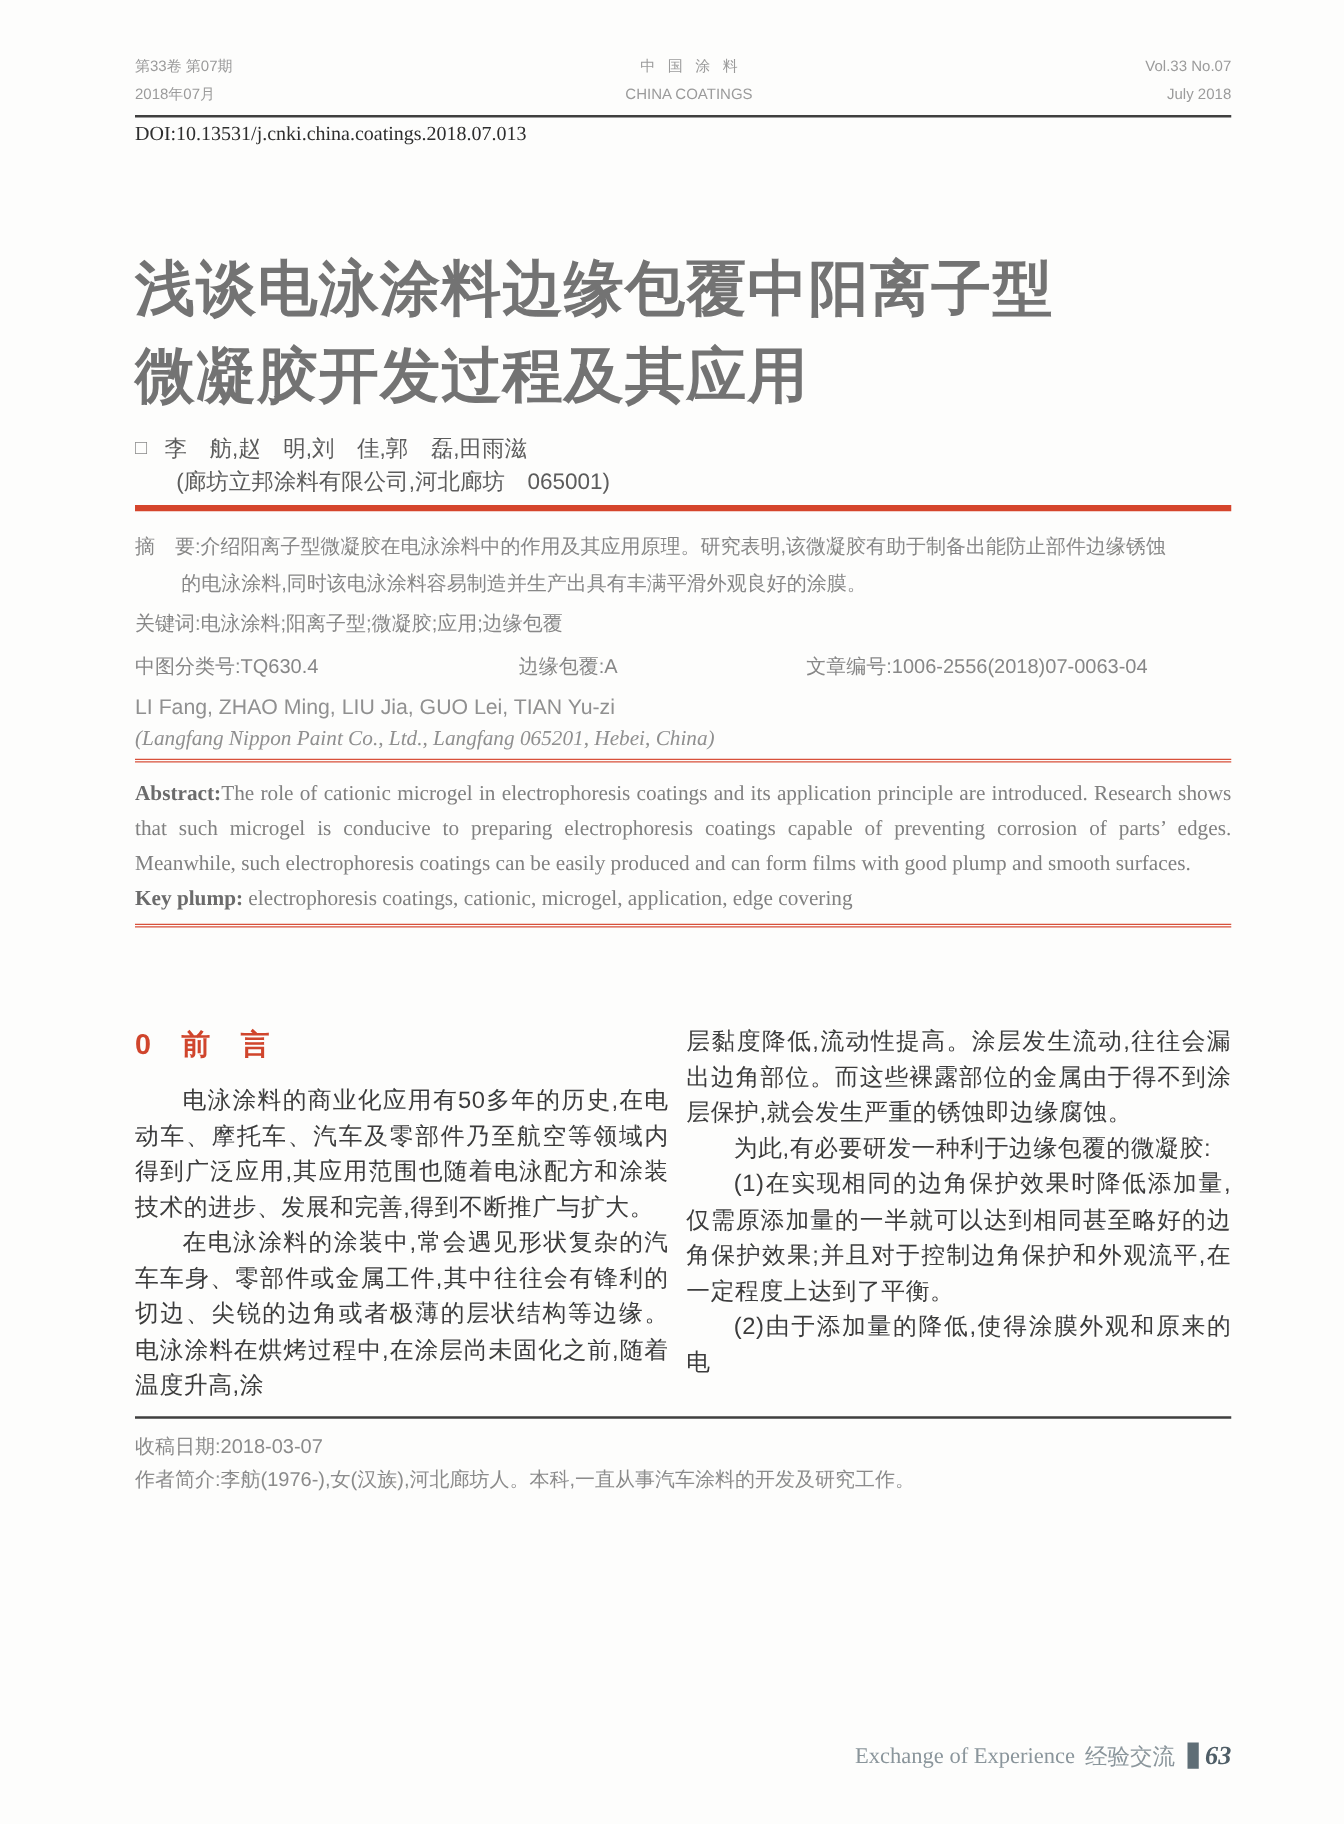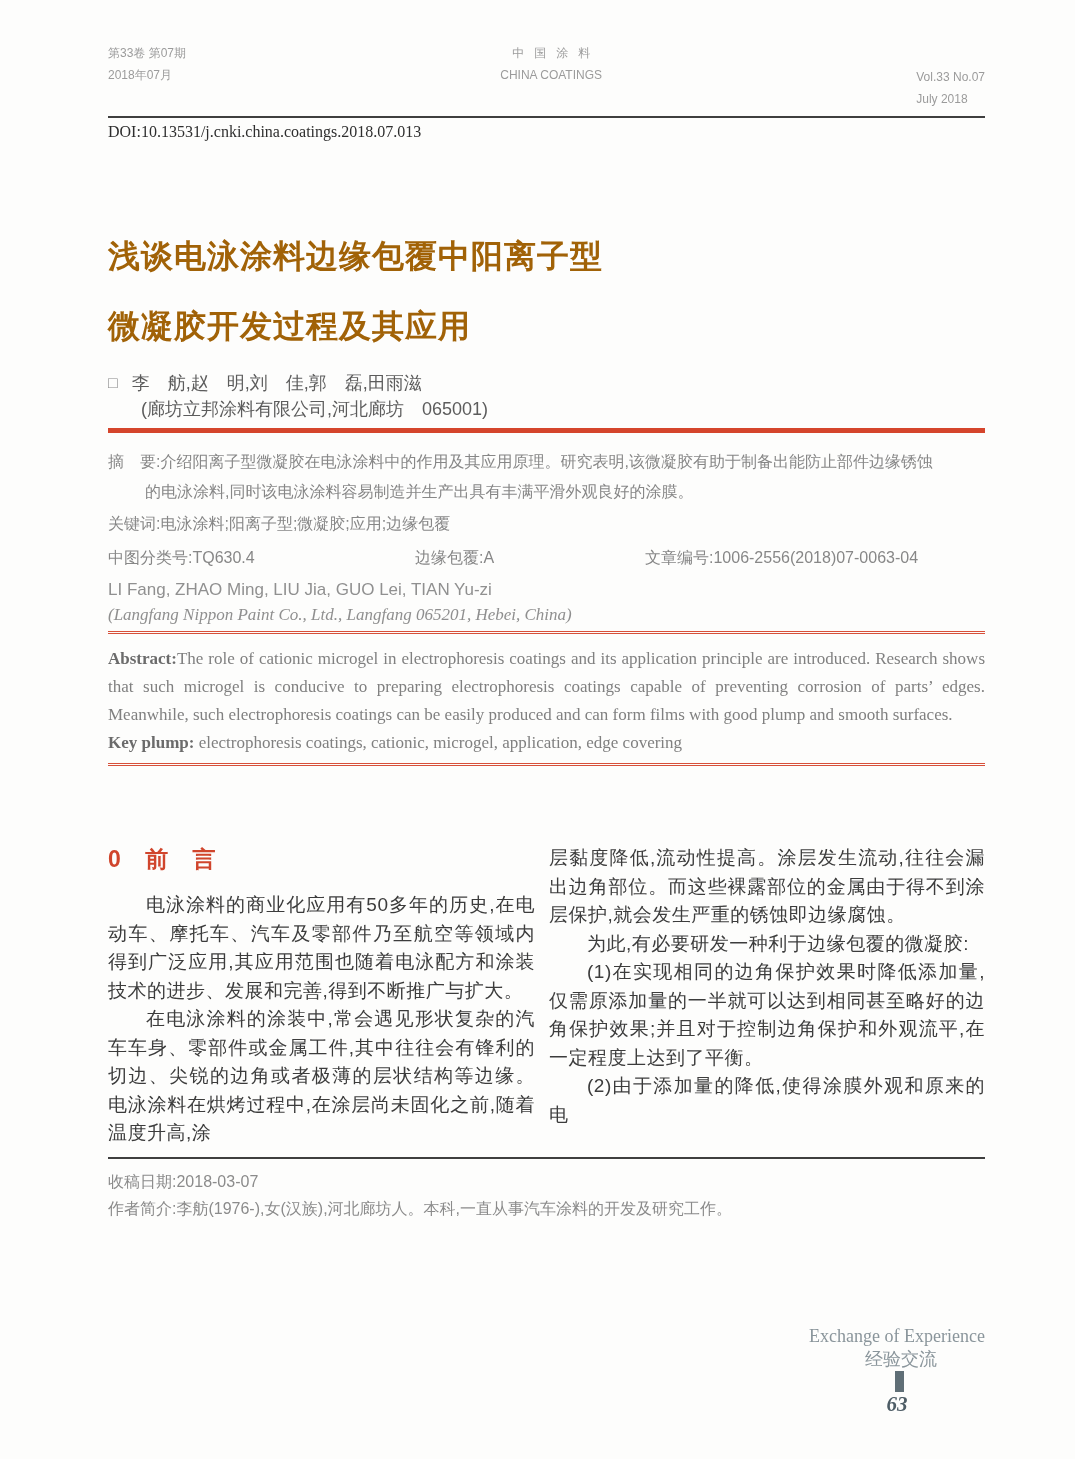--- a/index.html
+++ b/index.html
@@ -18,32 +18,32 @@
   
   .header {
     display:flex; justify-content:space-between;
     padding-top:42px; padding-bottom:6px;
     border-bottom:2px solid #3f3f3f;
     color:#9b9b9b; font-size:12px; line-height:22px;
   }
   .h-left { text-align:left; }
   .h-center { text-align:center; }
   .h-center .cn { letter-spacing:10px; padding-left:10px; }
-  .h-right { text-align:left;margin-top:24px; }
+  .h-right { text-align:right; }
   .doi {
     margin-top:5px;
     font-family:"Liberation Serif", serif;
     font-size:16px; color:#2e2e2e;
   }
 
   
   .title-cn {
     margin-top:80px;
-    color:#a16207;
-    font-size:32px; font-weight:bold;
+    color:#737373;
+    font-size:48px; font-weight:bold;
     line-height:70px;
     letter-spacing:1px;
   }
   .authors-row {
     margin-top:10px;
     color:#5c5c5c; font-size:18px; line-height:24px;
     display:flex; align-items:center;
   }
   .author-marker { color:#8a8a8a; margin-right:14px; font-size:16px; }
   .affil-cn {
@@ -109,21 +109,21 @@
 
   
   .footnote-rule { margin-top:9px; border-top:2px solid #3f3f3f; }
   .footnotes { margin-top:9px; color:#8b8b8b; font-size:16px; line-height:27px; }
 
   
   .page-footer {
     position:absolute; right:90px; bottom:42px;
     display:flex; align-items:center;
     font-family:"Liberation Serif", serif;
-    color:#8a959b; font-size:18px;flex-direction:column;
+    color:#8a959b; font-size:18px;
   }
   .footer-cn { margin-left:8px; font-family:"Liberation Sans", sans-serif; }
   .footer-bar { display:inline-block; width:9px; height:21px; background:#5f6e76; margin:0 5px 0 10px; }
   .footer-num { color:#4e5d66; font-style:italic; font-weight:bold; font-size:21px; }
 </style>
 </head>
 <body>
 
 <div class="page">
   <div class="content">

